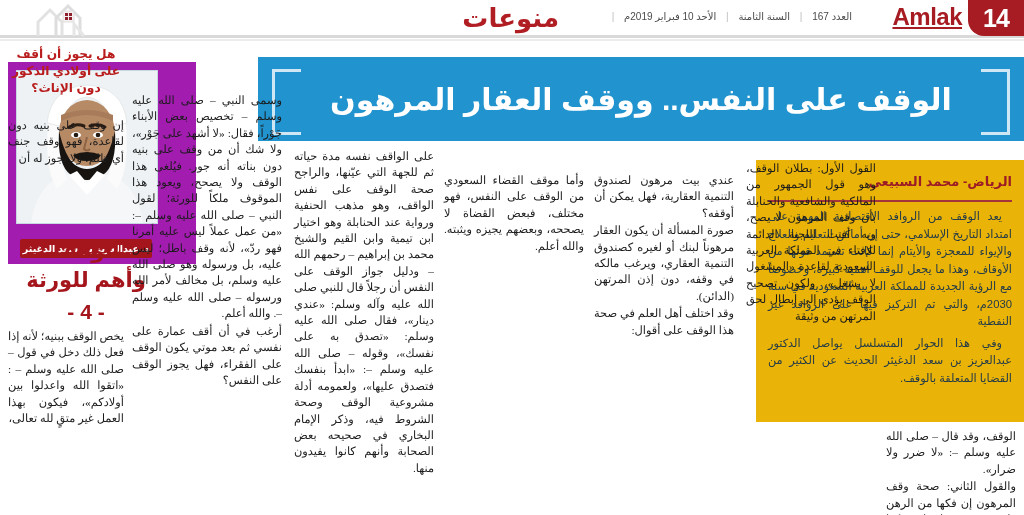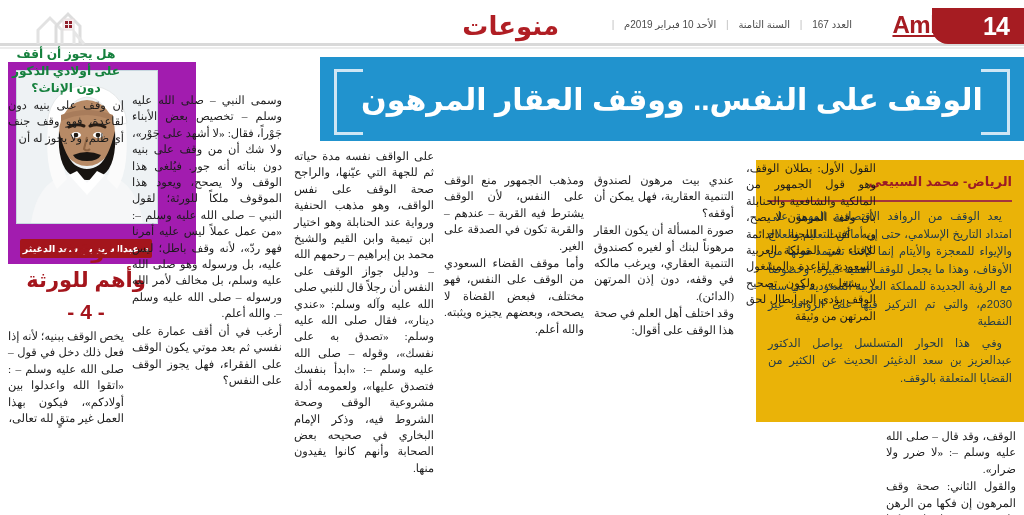--- a/index.html
+++ b/index.html
@@ -6,34 +6,33 @@
   body{
     width:1024px;height:515px;
     background:#ffffff;
     font-family:"Liberation Serif","DejaVu Serif",serif;
     overflow:hidden;
     position:relative;
   }
   .page{position:relative;width:1024px;height:515px;overflow:hidden;}
 
   
-  .masthead{position:absolute;left:0;top:8px;width:1024px;height:28px;}
+  .masthead{position:absolute;left:0;top:0;width:1024px;height:28px;}
   .mast-rule{position:absolute;left:0;top:35px;width:1024px;height:3px;background:#d9d9d9;}
   .mast-rule.r2{top:39px;height:2px;background:#ececec;}
 
   .logo-mark{position:absolute;left:34px;top:2px;width:62px;height:36px;}
   .logo-mark svg{display:block;}
 
   .page-badge{
     position:absolute;right:0;top:0;width:56px;height:36px;
     background:#a61c22;border-bottom-left-radius:16px;
     color:#fff;font-family:"Liberation Sans","DejaVu Sans",sans-serif;
     font-weight:bold;font-size:25px;line-height:36px;text-align:center;
     letter-spacing:-1px;
-    padding-left:36px;
   }
   .brand{
     position:absolute;right:62px;top:3px;
     font-family:"Liberation Sans","DejaVu Sans",sans-serif;
     font-weight:bold;font-size:24px;color:#a61c22;letter-spacing:-0.5px;
     direction:ltr;
     text-decoration:underline;
   }
   .mast-meta{
     position:absolute;right:172px;top:11px;
@@ -42,21 +41,21 @@
   }
   .mast-meta .sep{color:#bdbdbd;margin:0 7px;}
   .section-name{
     position:absolute;right:465px;top:3px;
     font-family:"Liberation Sans","DejaVu Sans",sans-serif;
     font-weight:bold;font-size:26px;color:#b01e24;
   }
 
   
   .title-banner{
-    position:absolute;right:0;top:57px;width:704px;height:84px;
+    position:absolute;right:0;top:57px;width:766px;height:84px;
     background:#2193ce;
   }
   .bracket{position:absolute;top:12px;width:26px;height:60px;border:3px solid #cfe6f4;}
   .bracket.right{right:14px;border-left:none;}
   .bracket.left{left:14px;border-right:none;}
   .banner-title{
     position:absolute;inset:0;
     display:flex;align-items:center;justify-content:center;
     color:#ffffff;font-family:"Liberation Sans","DejaVu Sans",sans-serif;
     font-weight:bold;font-size:30px;letter-spacing:0px;
@@ -114,22 +113,22 @@
   
   .col{
     position:absolute;
     font-family:"Liberation Serif","DejaVu Serif",serif;
     font-size:11.4px;line-height:16.4px;color:#1b1b1b;
     text-align:justify;
   }
   .col p{margin:0 0 1px 0;}
   .qhead{
     font-family:"Liberation Sans","DejaVu Sans",sans-serif;
-    font-weight:bold;font-size:12.2px;line-height:17px;color:#15803d;
-    text-align:center;margin-bottom:0;
+    font-weight:bold;font-size:12.2px;line-height:17px;color:#b91c1c;
+    text-align:center;margin-bottom:20px;
   }
 
   .col-a{right:8px;top:428px;width:130px;}
   .col-b{right:148px;top:160px;width:130px;}
   .col-c{right:290px;top:172px;width:140px;}
   .col-d{right:440px;top:172px;width:140px;}
   .col-e{right:590px;top:148px;width:140px;}
   .col-f{right:742px;top:46px;width:150px;margin-top:46px;}
   .col-g{right:900px;top:46px;width:116px;}
   .col-g2{right:900px;top:300px;width:116px;margin-top:28px;}
@@ -236,21 +235,20 @@
   <div class="col col-f">
     <p>وسمى النبي – صلى الله عليه وسلم – تخصيص بعض الأبناء جَوْراً، فقال: «لا أشهد على جَوْر»، ولا شك أن من وقف على بنيه دون بناته أنه جور. فيُلغى هذا الوقف ولا يصحح، ويعود هذا الموقوف ملكاً للورثة؛ لقول النبي – صلى الله عليه وسلم –: «من عمل عملاً ليس عليه أمرنا فهو ردّ»، لأنه وقف باطل؛ ليس عليه، بل ورسوله وهو صلى الله عليه وسلم، بل مخالف لأمر الله ورسوله – صلى الله عليه وسلم –. والله أعلم.</p>
     <p>أرغب في أن أقف عمارة على نفسي ثم بعد موتي يكون الوقف على الفقراء، فهل يجوز الوقف على النفس؟</p>
   </div>
 
   <div class="col col-e">
     <p>على الواقف نفسه مدة حياته ثم للجهة التي عيّنها، والراجح صحة الوقف على نفس الواقف، وهو مذهب الحنفية ورواية عند الحنابلة وهو اختيار ابن تيمية وابن القيم والشيخ محمد بن إبراهيم – رحمهم الله – ودليل جواز الوقف على النفس أن رجلاً قال للنبي صلى الله عليه وآله وسلم: «عندي دينار»، فقال صلى الله عليه وسلم: «تصدق به على نفسك»، وقوله – صلى الله عليه وسلم –: «ابدأ بنفسك فتصدق عليها»، ولعمومه أدلة مشروعية الوقف وصحة الشروط فيه، وذكر الإمام البخاري في صحيحه بعض الصحابة وأنهم كانوا يفيدون منها.</p>
   </div>
 
   <div class="col col-d">
-    <p>ومذهب الجمهور منع الوقف على النفس، لأن الوقف يشترط فيه القربة – عندهم – والقربة تكون في الصدقة على الغير.</p>
     <p>وأما موقف القضاء السعودي من الوقف على النفس، فهو مختلف، فبعض القضاة لا يصححه، وبعضهم يجيزه ويثبته. والله أعلم.</p>
   </div>
 
   <div class="col col-c">
     <p>عندي بيت مرهون لصندوق التنمية العقارية، فهل يمكن أن أوقفه؟</p>
     <p>صورة المسألة أن يكون العقار مرهوناً لبنك أو لغيره كصندوق التنمية العقاري، ويرغب مالكه في وقفه، دون إذن المرتهن (الدائن).</p>
     <p>وقد اختلف أهل العلم في صحة هذا الوقف على أقوال:</p>
   </div>
 
   <div class="col col-b">

